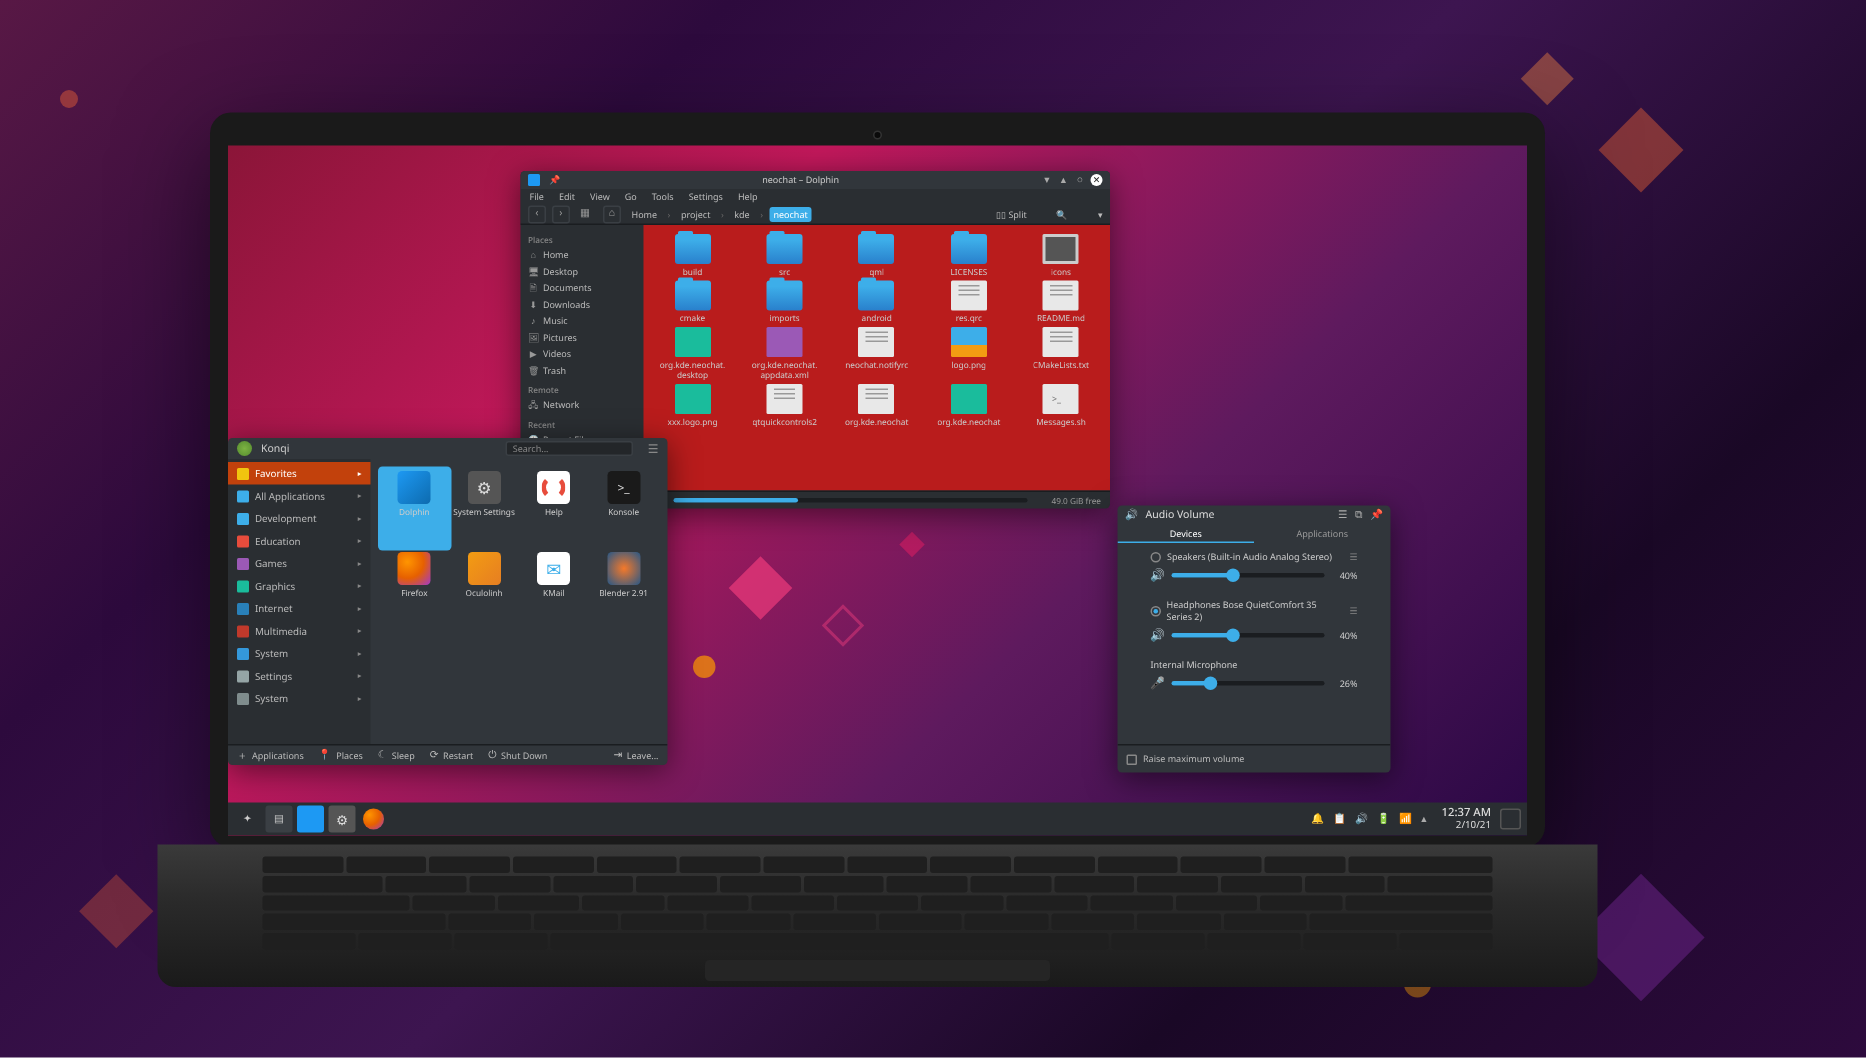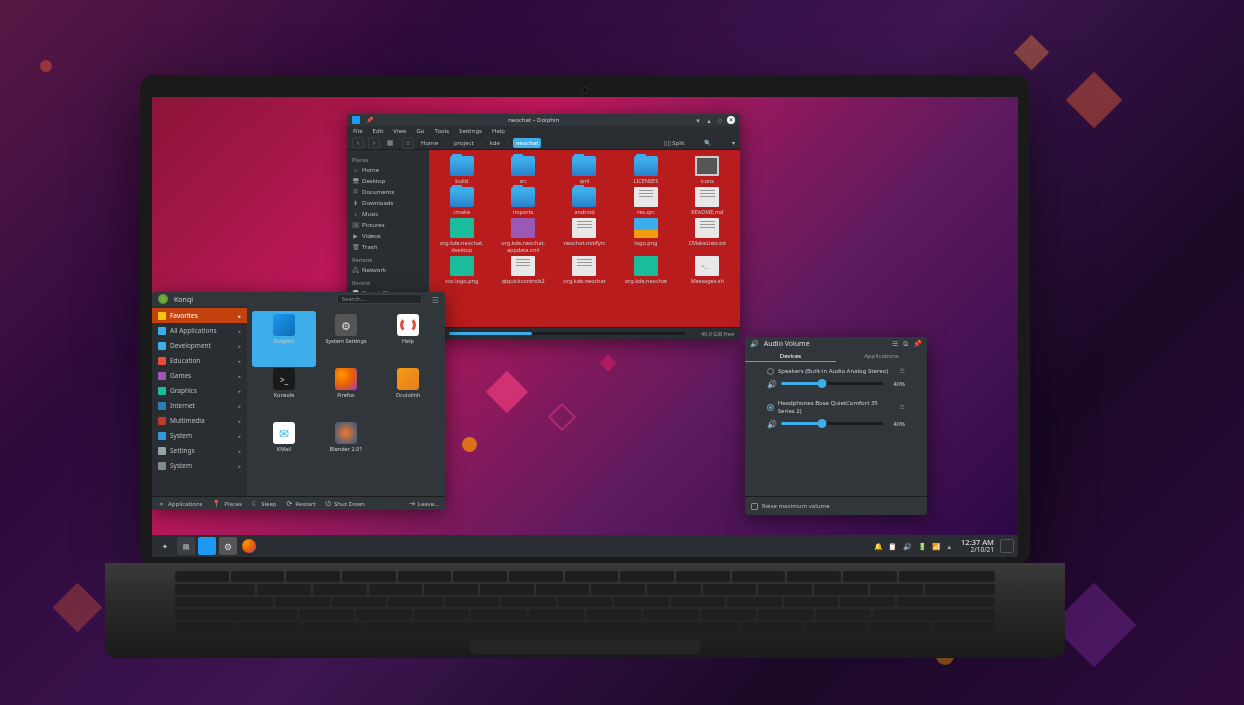--- a/index.html
+++ b/index.html
@@ -70,21 +70,21 @@
 .konqi{width:10px;height:10px;background:radial-gradient(circle,#7cb342,#558b2f);border-radius:50%}
 .user{font-size:7px;color:#ccc}
 .search{flex:1;max-width:85px;height:10px;background:#232629;border:1px solid #3a3f44;border-radius:2px;font-size:6px;color:#888;padding:0 4px;display:flex;align-items:center;margin-left:auto}
 .lbody{flex:1;display:flex;overflow:hidden}
 .lcats{width:95px;background:#2a2e32;padding:2px 0;font-size:6.5px}
 .lcat{display:flex;align-items:center;gap:4px;padding:3px 6px;color:#bbb}
 .lcat i{width:8px;height:8px;border-radius:1px;display:inline-block}
 .lcat.active{background:#c2410c;color:#fff}
 .lcat .arr{margin-left:auto;font-size:5px;color:#888}
 .lcat.active .arr{color:#fff}
-.lapps{flex:1;padding:8px;display:grid;grid-template-columns:repeat(3,1fr);grid-auto-rows:50px;gap:4px;align-content:start}
+.lapps{flex:1;padding:8px;display:grid;grid-template-columns:repeat(4,1fr);grid-auto-rows:50px;gap:4px;align-content:start}
 .lapp{display:flex;flex-direction:column;align-items:center;gap:2px}
 .lapp .aic{width:22px;height:22px;border-radius:3px}
 .lapp.selected{background:#3daee9;border-radius:3px;padding:3px;margin:-3px}
 .lapp .albl{font-size:5.5px;color:#ccc;text-align:center;line-height:7px}
 .lfooter{height:14px;display:flex;align-items:center;padding:0 6px;gap:10px;font-size:6px;color:#bbb;border-top:1px solid #1a1d20}
 .lfooter .fitem2{display:flex;align-items:center;gap:3px}
 .lfooter .fitem2 i{font-style:normal;font-size:7px}
 
 
 .audio{left:593px;top:240px;width:182px;height:178px;background:#31363b;display:flex;flex-direction:column}
@@ -517,20 +517,33 @@
               <div class="aslider">
                 <span class="spk">🔊</span>
                 <div class="track">
                   <div class="fill" style="width:40%"></div>
                   <div class="thumb" style="left:40%"></div>
                 </div>
                 <span class="pct">40%</span>
               </div>
             </div>
           </div>
+  <div class="adev">
+    <div class="dname">
+              <span>Internal Microphone</span>
+            </div>
+    <div class="aslider">
+      <span class="spk">🎤</span>
+      <div class="track">
+                <div class="fill" style="width:26%"></div>
+                <div class="thumb" style="left:26%"></div>
+              </div>
+      <span class="pct">26%</span>
+    </div>
+  </div>
   <div class="afoot">
     <span class="chk"></span>
     <span>Raise maximum volume</span>
   </div>
 </div>
 
 <div class="taskbar">
   <div class="tbtn">✦</div>
   <div class="tbtn active">▤</div>
   <div class="tbtn" style="background:#1d99f3"></div>

